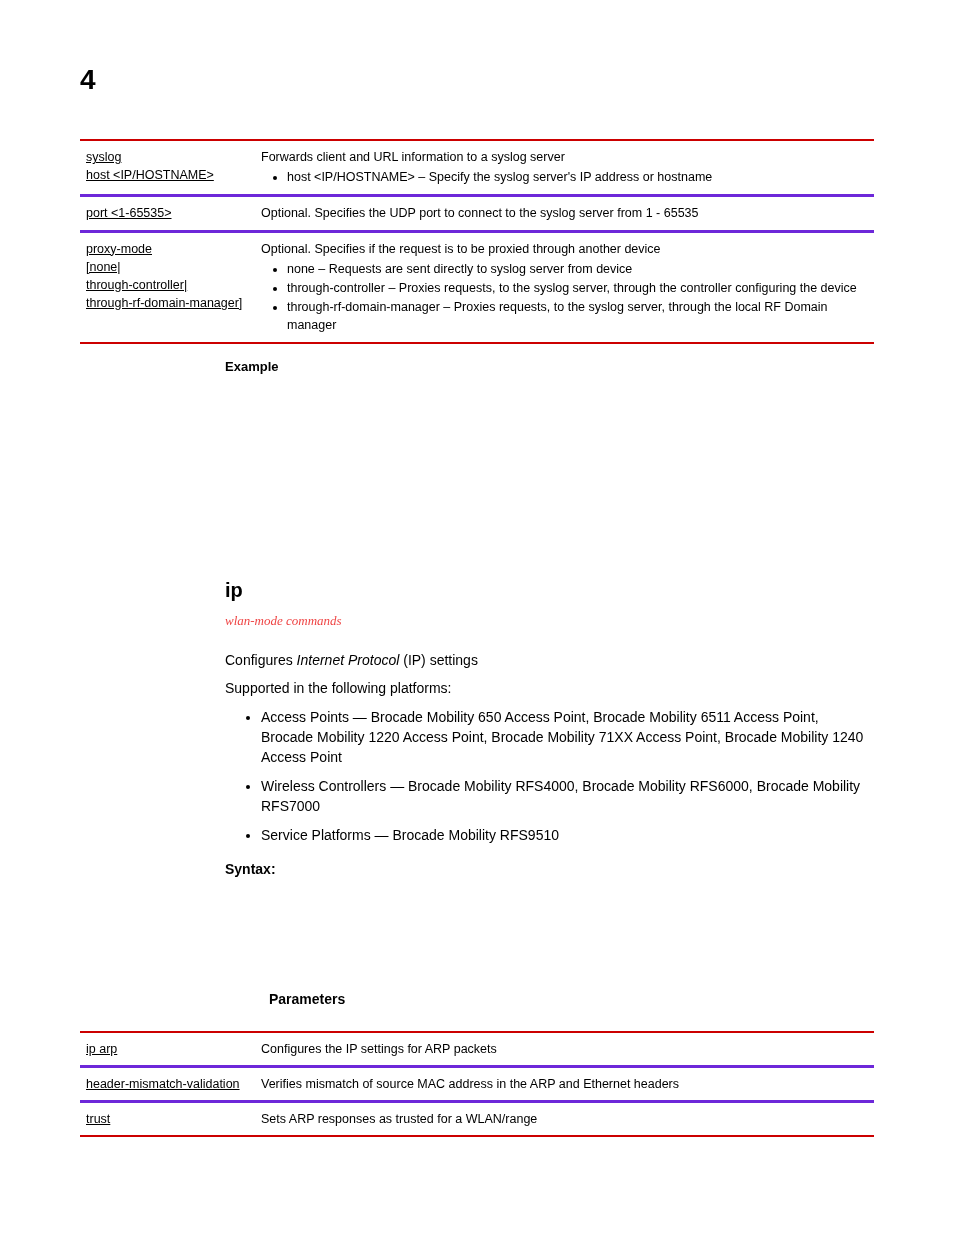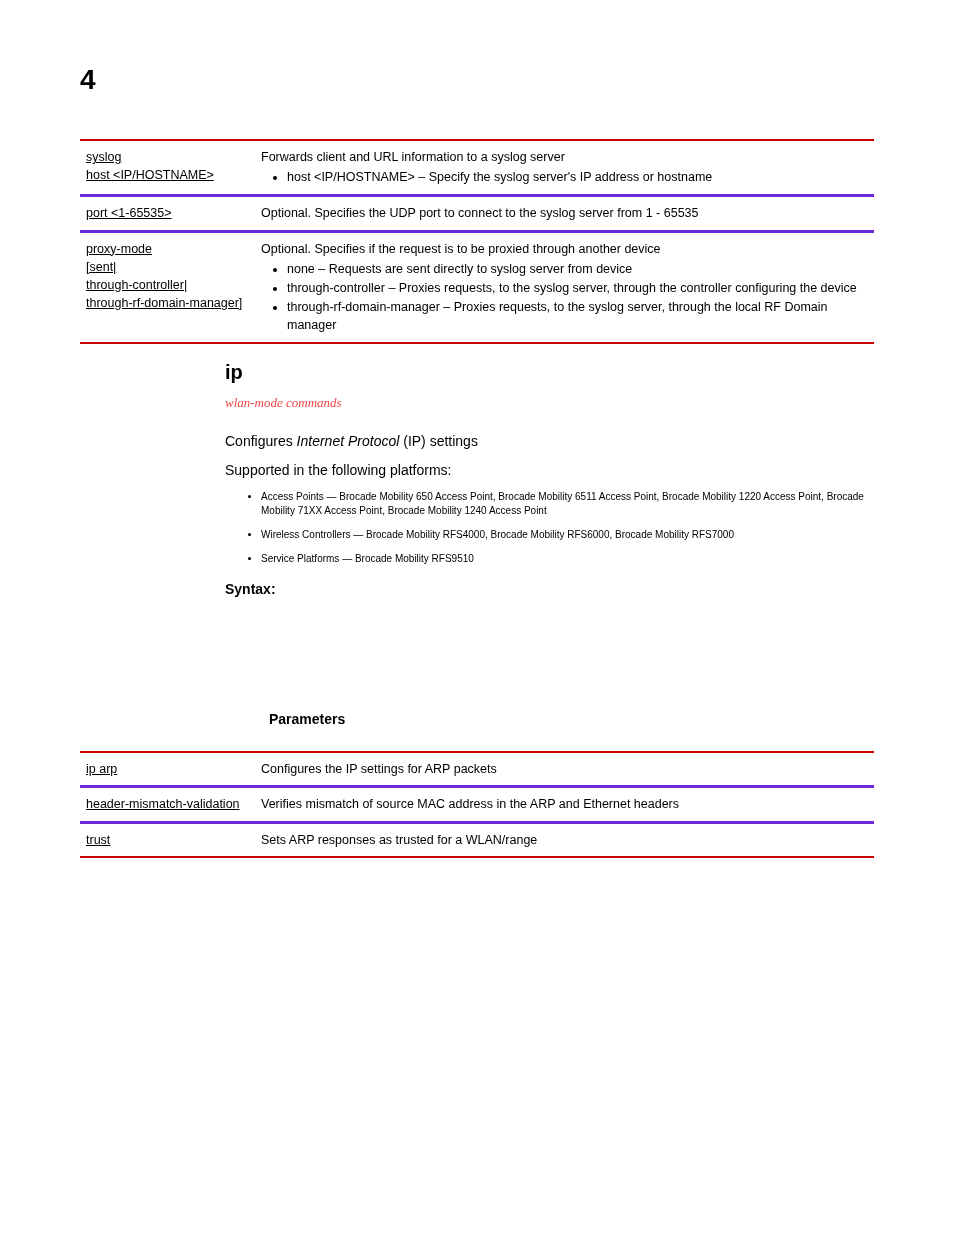--- a/index.html
+++ b/index.html
@@ -37,21 +37,21 @@
   .pcol .pline { display:block; }
   .inner-list { list-style: disc; padding-left: 26px; margin-top: 2px; }
   .inner-list li { margin: 1px 0; }
   .content-col { margin-left: 145px; }
   .example-h { font-weight: bold; font-size: 13px; margin-bottom: 200px; }
   .sec-h { font-weight: bold; font-size: 20px; margin-bottom: 8px; }
   .link { color: #ef4444; font-style: italic; margin-bottom: 20px; font-family: Liberation Serif, serif; }
   .para { font-size: 14px; margin-bottom: 10px; line-height: 1.35; }
   .para .ital { font-style: italic; }
   .plat-list { list-style: disc; padding-left: 36px; margin-bottom: 14px; }
-  .plat-list li { font-size: 10px; margin-bottom: 10px; line-height: 1.4; }
+  .plat-list li { font-size: 14px; margin-bottom: 10px; line-height: 1.4; }
   .syntax-h { font-weight: bold; font-size: 14px; margin-bottom: 110px; }
   .params-h { font-weight: bold; font-size: 14px; margin-bottom: 22px; padding-left: 44px; }
 </style>
 </head>
 <body>
 
 <div class="chapter-num">4</div>
 
 <table class="param-table top-red btm-red">
   <tbody>
@@ -69,37 +69,38 @@
   </tr>
   <tr>
     <td class="pcol">
       <span class="pline">port &lt;1-65535&gt;</span>
     </td>
     <td>Optional. Specifies the UDP port to connect to the syslog server from 1 - 65535</td>
   </tr>
   <tr>
     <td class="pcol">
       <span class="pline">proxy-mode</span>
-      <span class="pline">[sent|</span>
+      <span class="pline">[none|</span>
       <span class="pline">through-controller|</span>
       <span class="pline">through-rf-domain-manager]</span>
     </td>
     <td>
       <div>Optional. Specifies if the request is to be proxied through another device</div>
       <ul class="inner-list">
         <li>none – Requests are sent directly to syslog server from device</li>
         <li>through-controller – Proxies requests, to the syslog server, through the controller configuring the device</li>
         <li>through-rf-domain-manager – Proxies requests, to the syslog server, through the local RF Domain manager</li>
       </ul>
     </td>
   </tr>
 </tbody>
   </table>
 
 <div class="content-col">
+  <div class="example-h">Example</div>
 
   <div class="sec-h">ip</div>
   <div class="link">wlan-mode commands</div>
   <div class="para">
     <span>Configures </span><span class="ital">Internet Protocol</span><span> (IP) settings</span>
   </div>
   <div class="para">Supported in the following platforms:</div>
   <ul class="plat-list">
     <li>Access Points — Brocade Mobility 650 Access Point, Brocade Mobility 6511 Access Point, Brocade Mobility 1220 Access Point, Brocade Mobility 71XX Access Point, Brocade Mobility 1240 Access Point</li>
     <li>Wireless Controllers — Brocade Mobility RFS4000, Brocade Mobility RFS6000, Brocade Mobility RFS7000</li>

